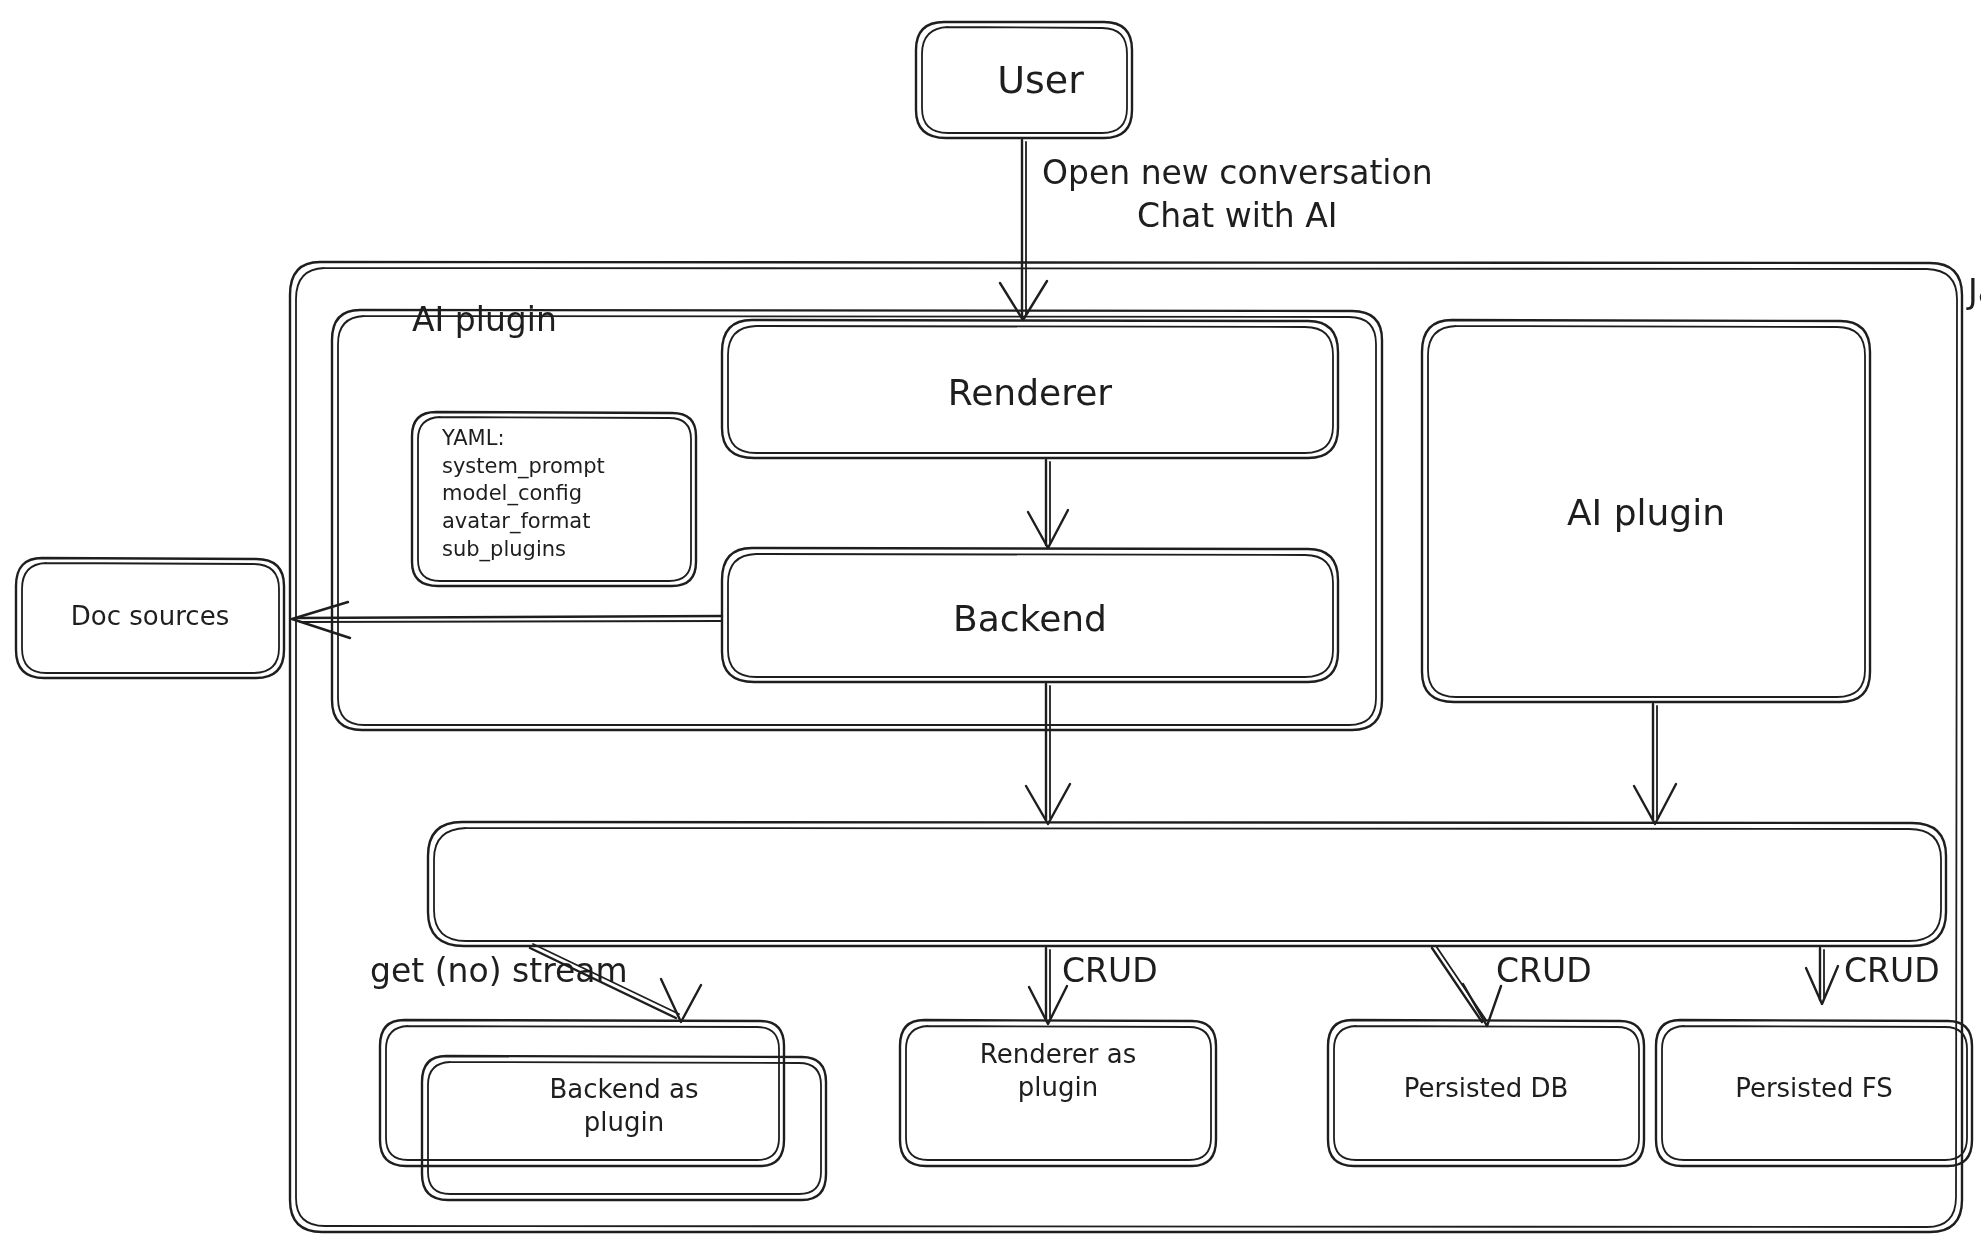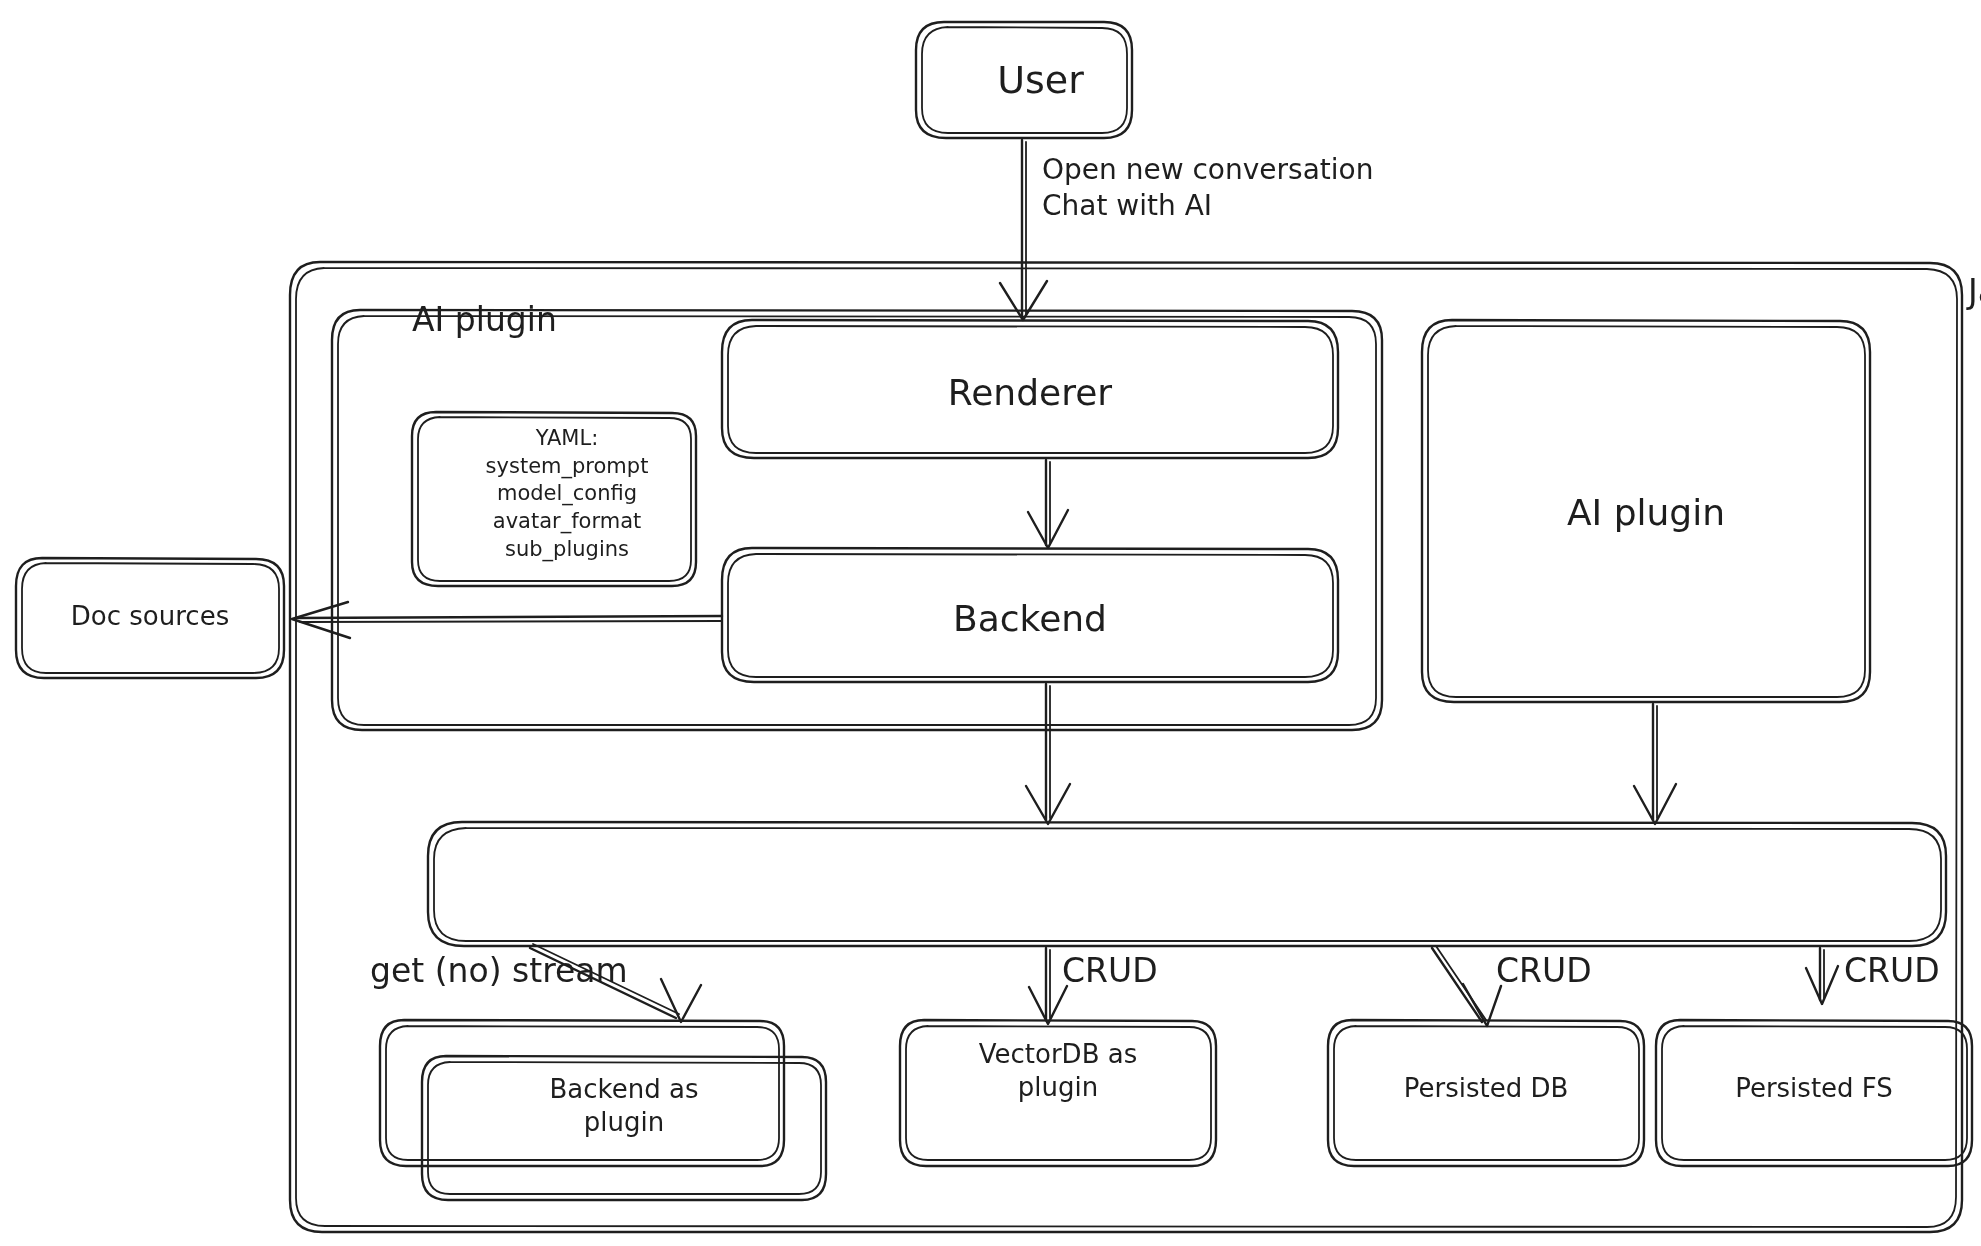--- a/index.html
+++ b/index.html
@@ -45,21 +45,21 @@
     text-align: left;
     pointer-events: none;
   }
   .yaml-block {
     position: absolute;
     color: #1e1e1e;
     font-family: "DejaVu Sans", sans-serif;
     font-size: 21px;
     line-height: 1.32;
     white-space: pre-line;
-    text-align: center;
+    text-align: left;
     pointer-events: none;
   }
   .container-tag {
     position: absolute;
     color: #1e1e1e;
     font-family: "DejaVu Sans", sans-serif;
     font-size: 33px;
     pointer-events: none;
   }
   .hit {
@@ -203,21 +203,21 @@
     </g>
   </svg>
 
   <div class="container-tag" style="left:1968px; top:272px;">Jan</div>
 
   <div class="container-tag" style="left:412px; top:300px;">AI plugin</div>
 
   <div class="hit" style="left:916px; top:22px; width:216px; height:116px;"></div>
   <div class="node-label lbl-xl" style="left:916px; top:57px; width:249px;">User</div>
 
-  <div class="edge-label lbl-lg" style="left:1042px; top:152px; font-size:28px;">Open new conversation
+  <div class="edge-label lbl-lg" style="left:1042px; top:152px; font-size:33px;text-align:center;">Open new conversation
 Chat with AI</div>
 
   <div class="hit" style="left:722px; top:320px; width:616px; height:138px;"></div>
   <div class="node-label lbl-lg" style="left:722px; top:370px; width:616px;">Renderer</div>
 
   <div class="hit" style="left:722px; top:548px; width:616px; height:134px;"></div>
   <div class="node-label lbl-lg" style="left:722px; top:596px; width:616px;">Backend</div>
 
   <div class="hit" style="left:1422px; top:320px; width:448px; height:382px;"></div>
   <div class="node-label lbl-lg" style="left:1422px; top:490px; width:448px;">AI plugin</div>
@@ -240,21 +240,21 @@
 
   <div class="edge-label" style="left:1496px; top:950px; font-size:33px;">CRUD</div>
 
   <div class="edge-label" style="left:1844px; top:950px; font-size:33px;">CRUD</div>
 
   <div class="hit" style="left:422px; top:1056px; width:404px; height:144px;"></div>
   <div class="node-label lbl-md" style="left:422px; top:1073px; width:404px;">Backend as
 plugin</div>
 
   <div class="hit" style="left:900px; top:1020px; width:316px; height:146px;"></div>
-  <div class="node-label lbl-md" style="left:900px; top:1038px; width:316px;">VectorDB as
+  <div class="node-label lbl-md" style="left:900px; top:1038px; width:316px;">Renderer as
 plugin</div>
 
   <div class="hit" style="left:1328px; top:1020px; width:316px; height:146px;"></div>
   <div class="node-label lbl-md" style="left:1328px; top:1072px; width:316px;">Persisted DB</div>
 
   <div class="hit" style="left:1656px; top:1020px; width:316px; height:146px;"></div>
   <div class="node-label lbl-md" style="left:1656px; top:1072px; width:316px;">Persisted FS</div>
 
 </div>
 

